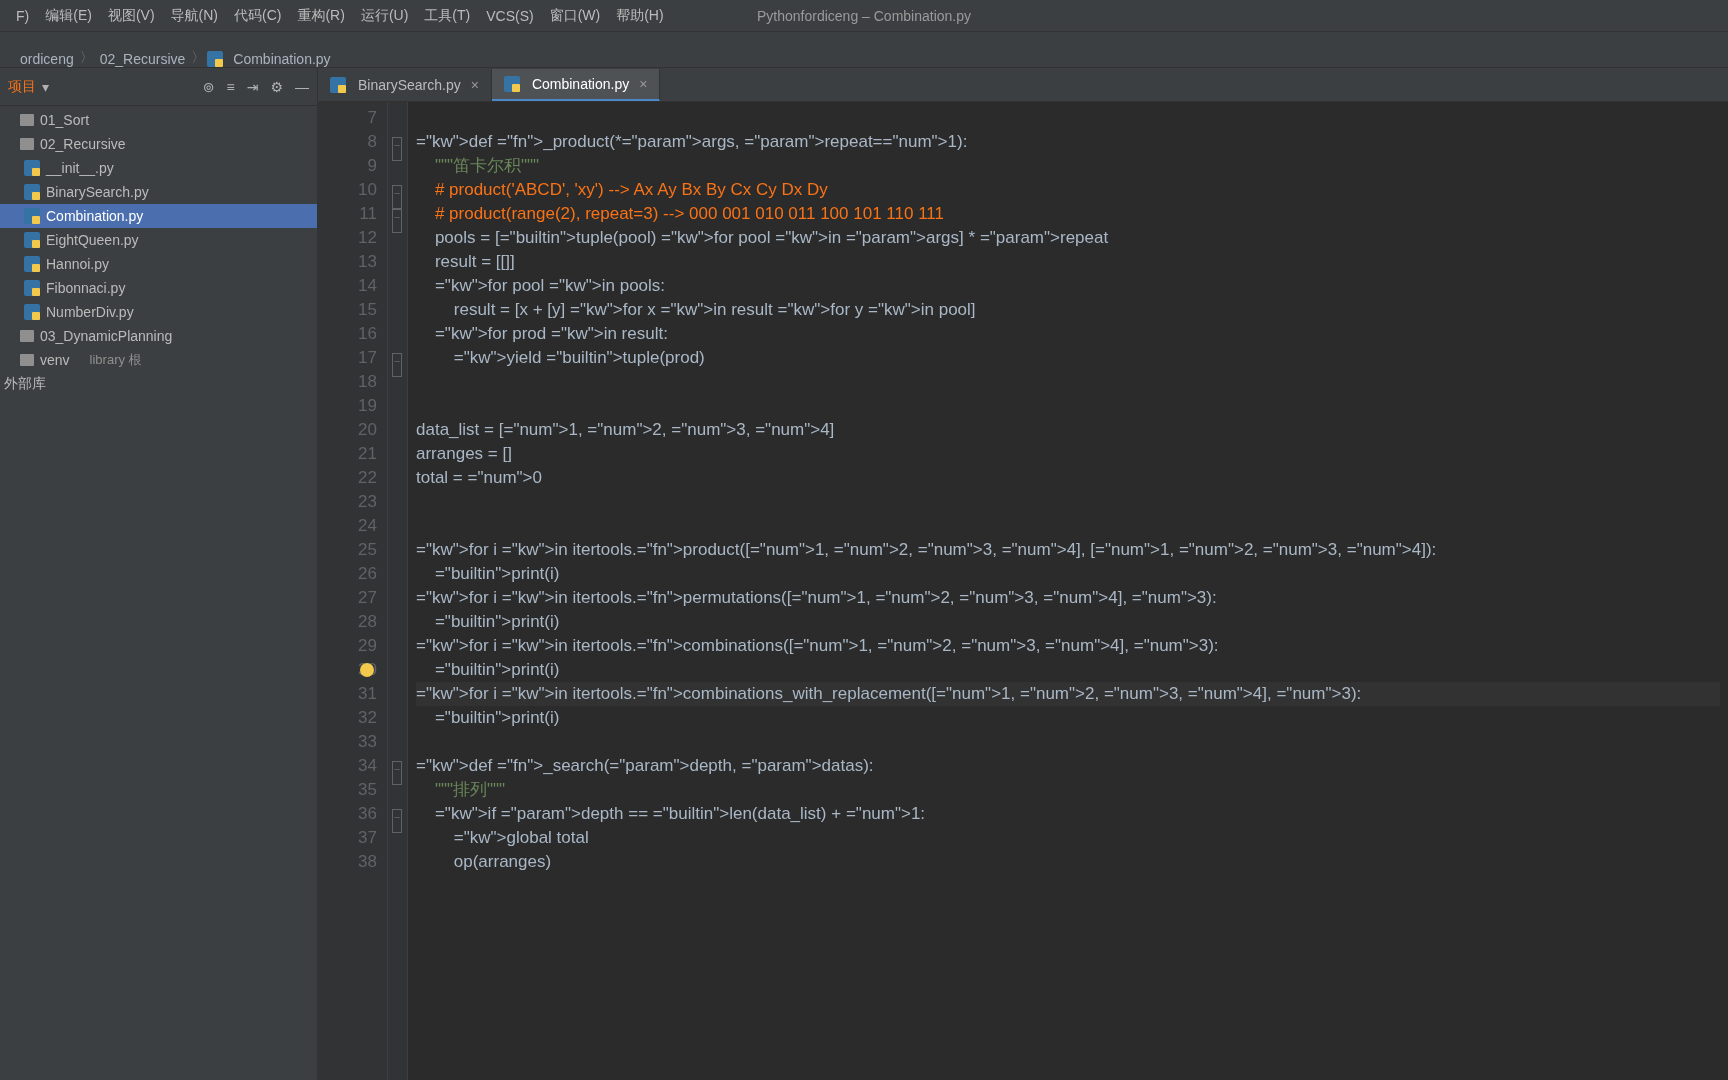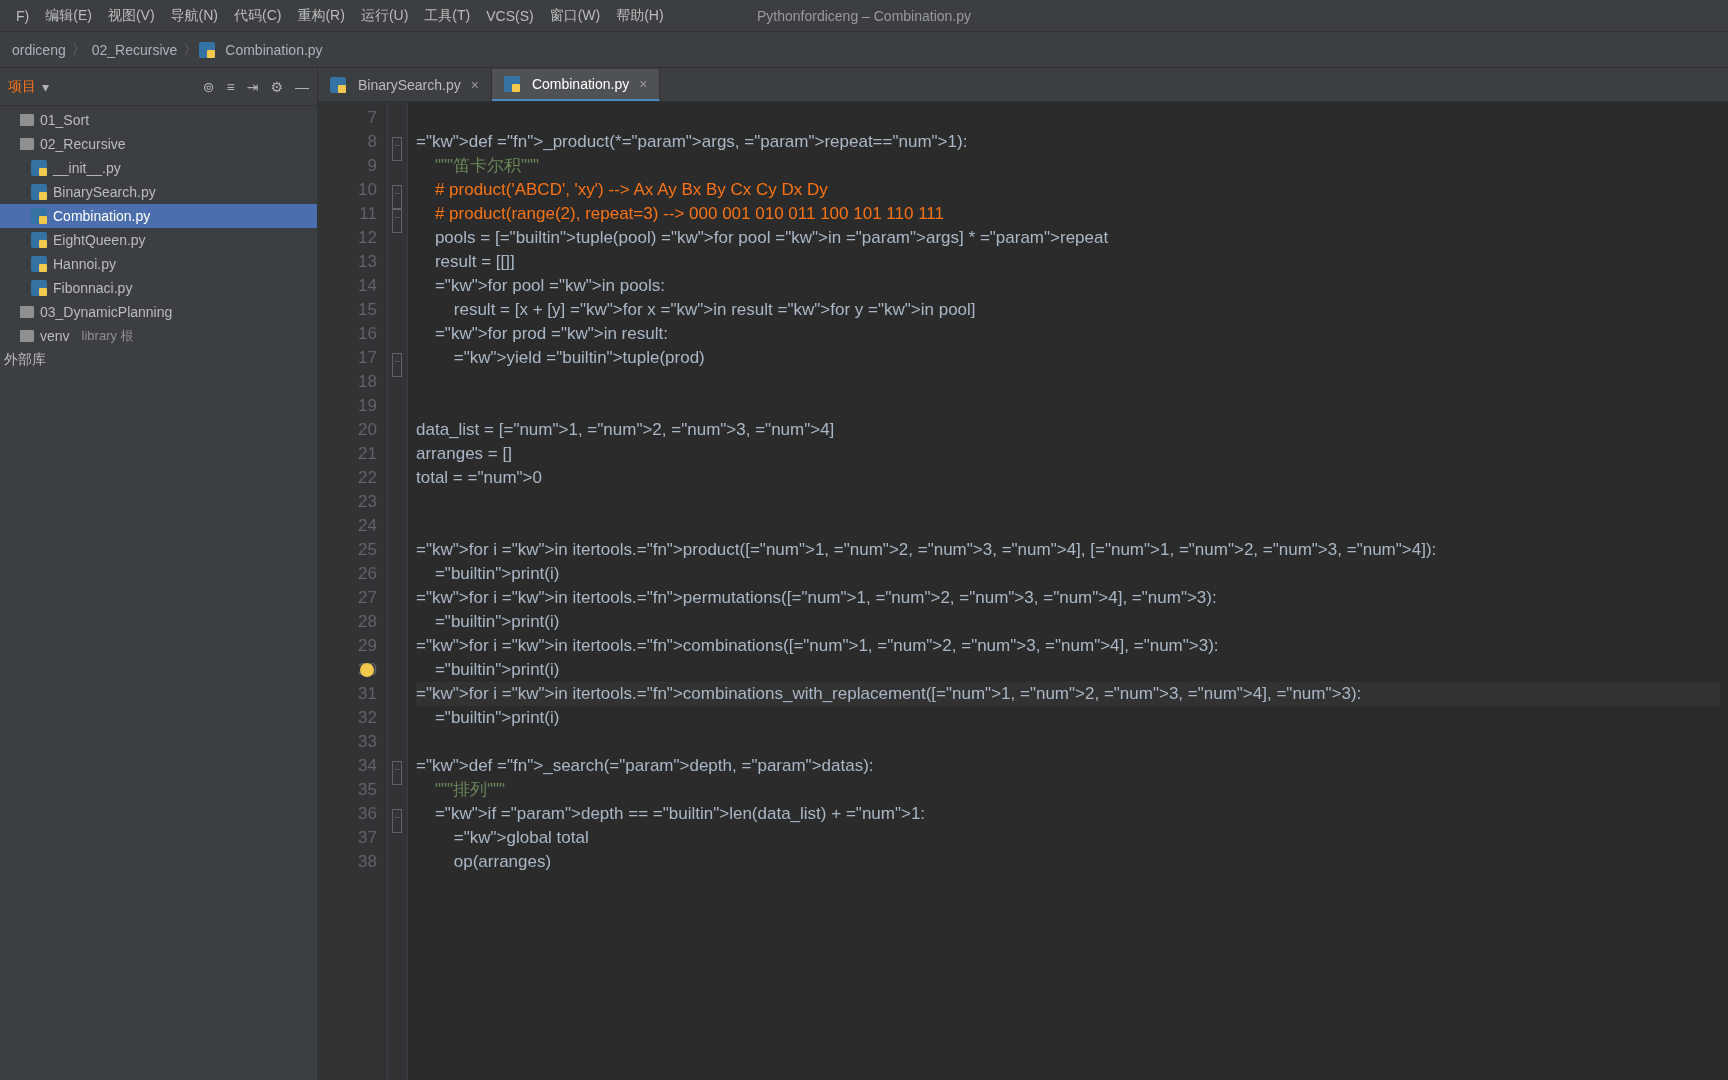--- a/index.html
+++ b/index.html
@@ -1,39 +1,39 @@
 <!DOCTYPE html>
 <html><head>
 <meta charset="utf-8">
 <style>
 *{margin:0;padding:0;box-sizing:border-box;font-family:'Segoe UI',Arial,sans-serif}
 body{background:#2b2b2b;color:#a9b7c6;width:1728px;height:1080px;overflow:hidden;font-size:14px}
 .menubar{height:32px;background:#3c3f41;display:flex;align-items:center;padding:0 8px;color:#bbb;border-bottom:1px solid #323232}
 .menubar .menu-item{padding:0 8px;cursor:pointer}
 .menubar .title{margin-left:auto;margin-right:auto;color:#9a9a9a;position:absolute;left:50%;transform:translateX(-50%)}
-.breadcrumb{height:36px;background:#3c3f41;display:flex;align-items:center;padding:0 8px;border-bottom:1px solid #323232;color:#aab3bf}
+.breadcrumb{height:36px;background:#3c3f41;display:flex;align-items:flex-end;padding:0 16px;border-bottom:1px solid #323232;color:#aab3bf}
 .breadcrumb .crumb{padding:0 4px}
 .breadcrumb .sep{color:#777;padding:0 2px}
 .pyicon{display:inline-block;width:16px;height:16px;background:#3573a4;border-radius:2px;margin-right:6px;position:relative;vertical-align:middle}
 .pyicon:after{content:"";position:absolute;bottom:0;right:0;width:8px;height:8px;background:#f2c94c;border-radius:1px}
 .main{display:flex;height:calc(100% - 68px)}
 .project{width:318px;background:#3c3f41;border-right:1px solid #323232;display:flex;flex-direction:column}
 .project-header{height:38px;display:flex;align-items:center;padding:0 8px;border-bottom:1px solid #323232}
 .project-header .label{font-size:14px;color:#f97316}
 .project-header .tools{margin-left:auto;display:flex;gap:12px;color:#afb1b3}
 .project-header .tools span{cursor:pointer;font-size:14px}
 .tree{padding:2px 0;overflow:auto}
 .tree .row{display:flex;align-items:center;height:24px;padding-left:4px;color:#bbb;cursor:pointer}
 .tree .row.indent1{padding-left:20px}
-.tree .row.indent2{padding-left:31px}
+.tree .row.indent2{padding-left:24px}
 .tree .row.active{background:#4b6eaf;color:#fff}
 .tree .folder-icon{display:inline-block;width:14px;height:12px;background:#8f8f8f;margin-right:6px;border-radius:1px}
 .tree .root-name{color:#ccc;font-weight:500}
 .tree .root-path{color:#777;margin-left:8px;font-size:13px}
-.tree .lib{color:#8e8e8e;font-size:13px;margin-left:12px}
+.tree .lib{color:#8e8e8e;font-size:13px;margin-left:20px}
 .editor-area{flex:1;display:flex;flex-direction:column;background:#2b2b2b}
 .tabs{height:34px;display:flex;align-items:flex-end;background:#3c3f41;border-bottom:1px solid #323232}
 .tab{height:32px;display:flex;align-items:center;padding:0 12px;background:#3c3f41;color:#bbb;border-right:1px solid #323232;cursor:pointer;gap:6px}
 .tab.active{background:#4e5254;color:#fff;border-bottom:2px solid #4a88c7}
 .tab .close{color:#999;font-size:14px;cursor:pointer;margin-left:4px}
 .editor{flex:1;display:flex;font-family:'Consolas','Monaco',monospace;font-size:17px;line-height:24px;overflow:auto}
 .gutter{width:70px;background:#313335;text-align:right;color:#606366;padding:4px 10px 4px 0;user-select:none;border-right:1px solid #3c3f41}
 .gutter div{height:24px}
 .gcol{width:20px;background:#313335;border-right:1px solid #3c3f41;padding-top:4px}
 .gcol div{height:24px;position:relative}
@@ -112,20 +112,24 @@
           <span class="pyicon"></span>
           <span>EightQueen.py</span>
         </div>
       <div class="row indent2">
           <span class="pyicon"></span>
           <span>Hannoi.py</span>
         </div>
       <div class="row indent2">
           <span class="pyicon"></span>
           <span>Fibonnaci.py</span>
+        </div>
+      <div class="row indent2">
+          <span class="pyicon"></span>
+          <span>NumberDiv.py</span>
         </div>
       <div class="row indent1">
           <span class="folder-icon"></span>
           <span>03_DynamicPlanning</span>
         </div>
       <div class="row indent1">
           <span class="folder-icon"></span>
           <span>venv</span>
           <span class="lib">library 根</span>
         </div>

